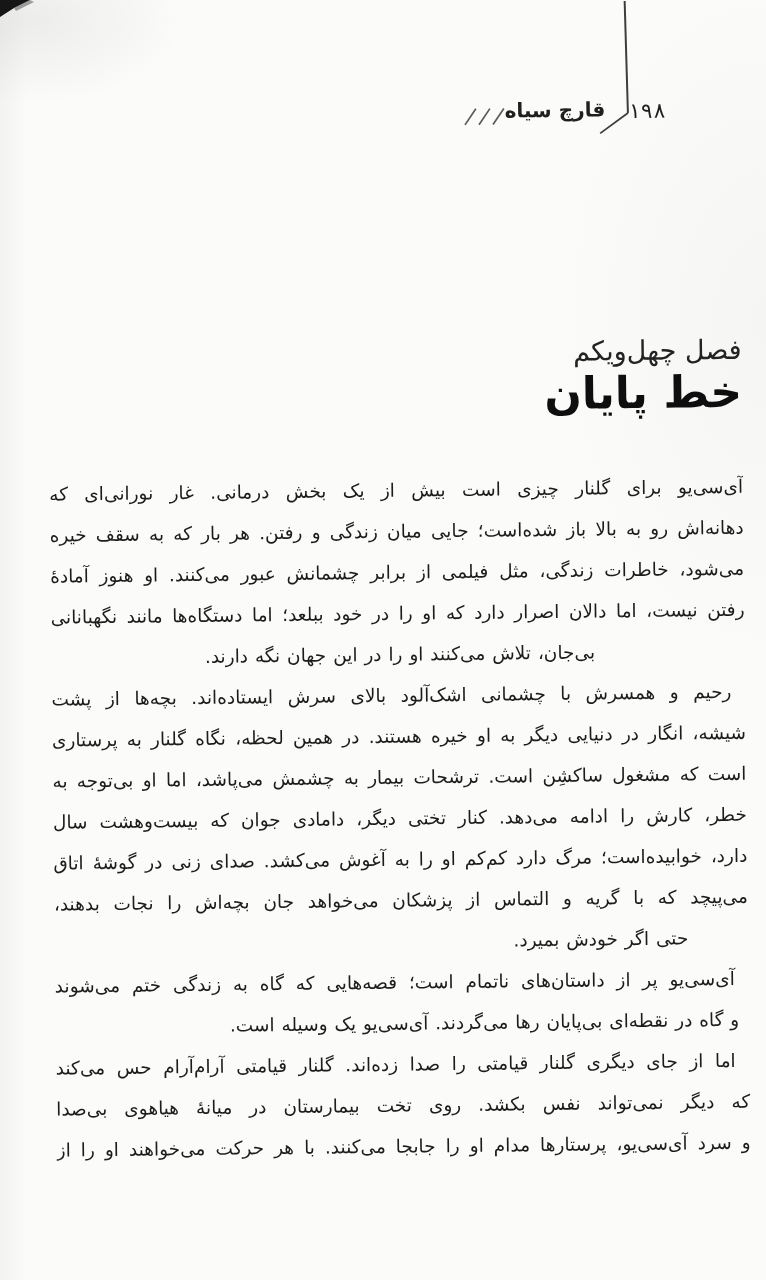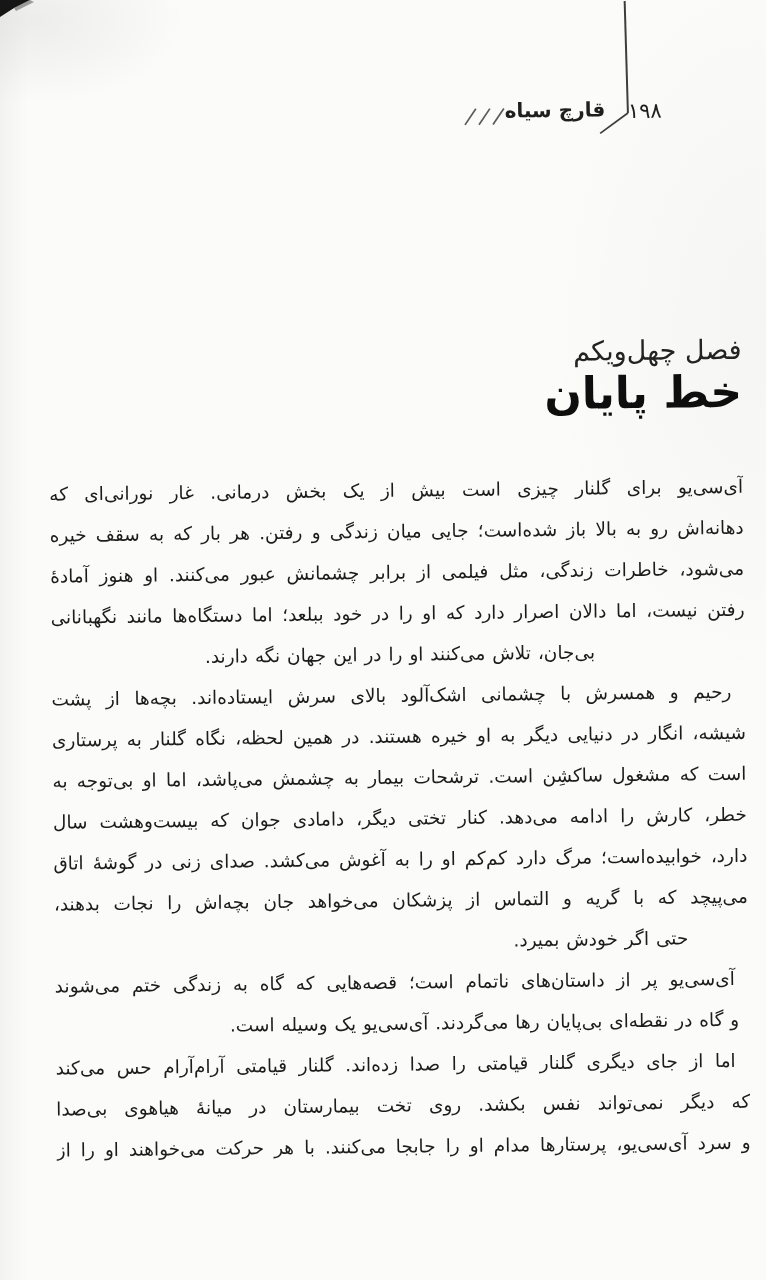--- a/index.html
+++ b/index.html
@@ -21,21 +21,21 @@
     position:absolute;inset:0;
     transform:rotate(-0.65deg);
     transform-origin:720px 120px;
     direction:rtl;
   }
   
   .corner-artifact{position:absolute;top:0;left:0;}
   .header-ornament{position:absolute;top:0;left:588px;}
   .page-number{
     position:absolute;top:98px;left:628px;width:46px;
-    font-size:21px;letter-spacing:1px;text-align:left;direction:rtl;
+    font-size:21px;letter-spacing:1px;text-align:left;direction:rtl;font-family:Liberation Mono, monospace;
   }
   .book-title{
     position:absolute;top:96px;left:503px;width:104px;
     font-size:20px;font-weight:bold;text-align:center;
   }
   .slashes-ornament{position:absolute;top:101px;left:460px;}
   
   .chapter{position:absolute;top:334px;right:27px;text-align:right;}
   .chapter-label{font-size:27px;color:#232323;}
   .chapter-title{font-size:44px;font-weight:bold;color:#0e0e0e;margin-top:1px;}

